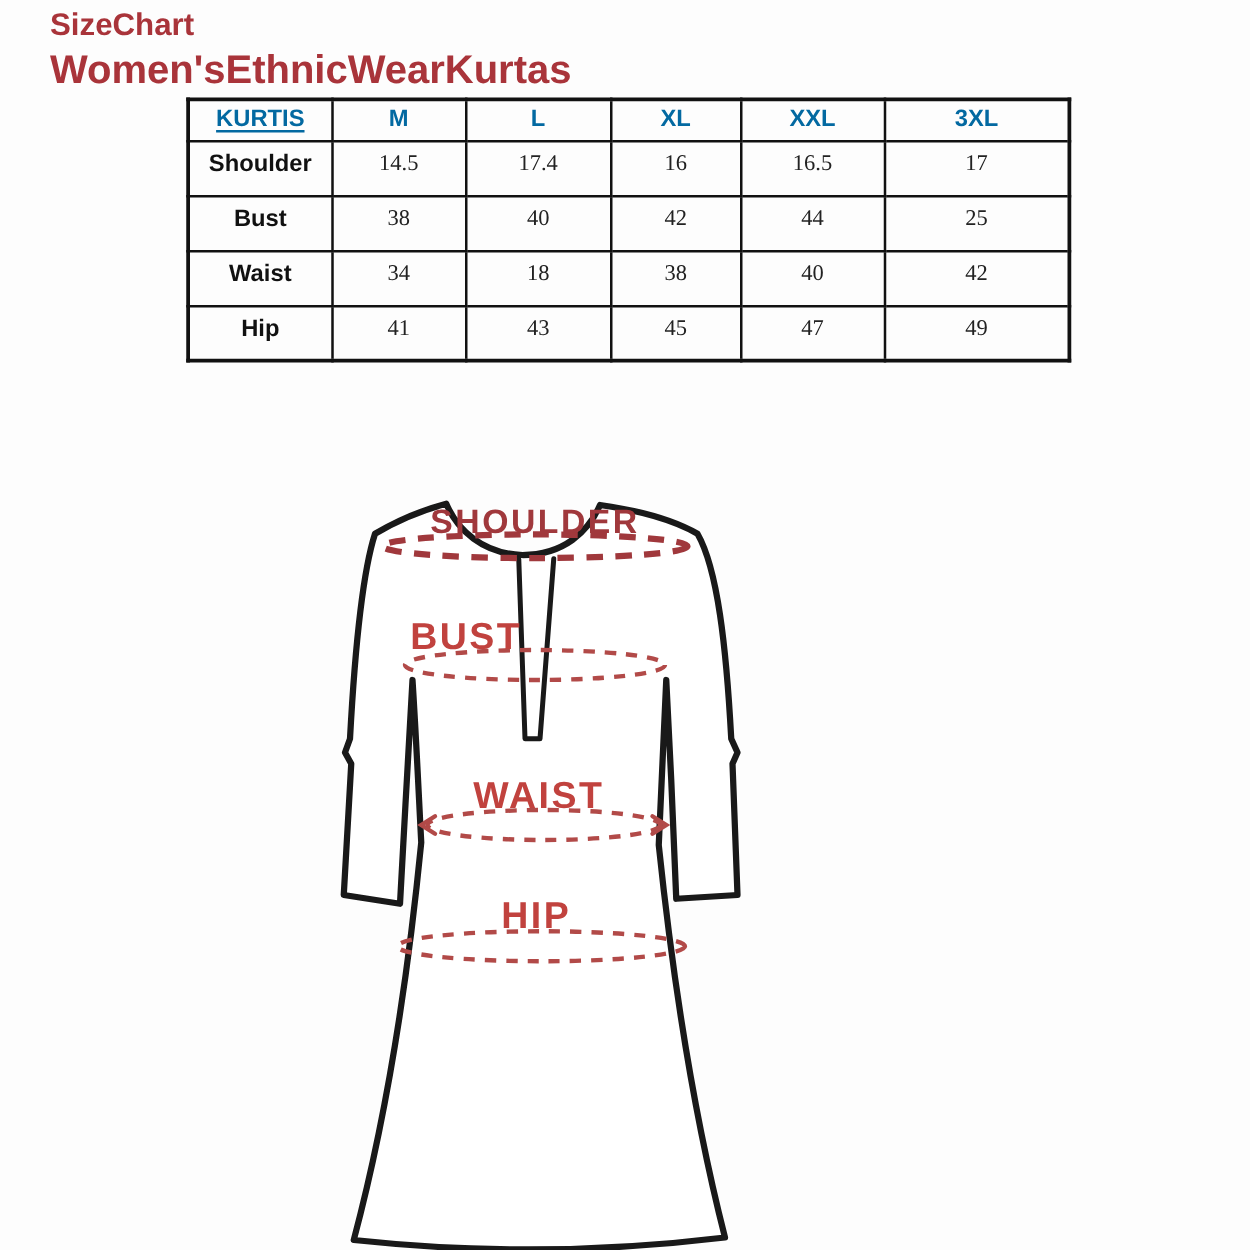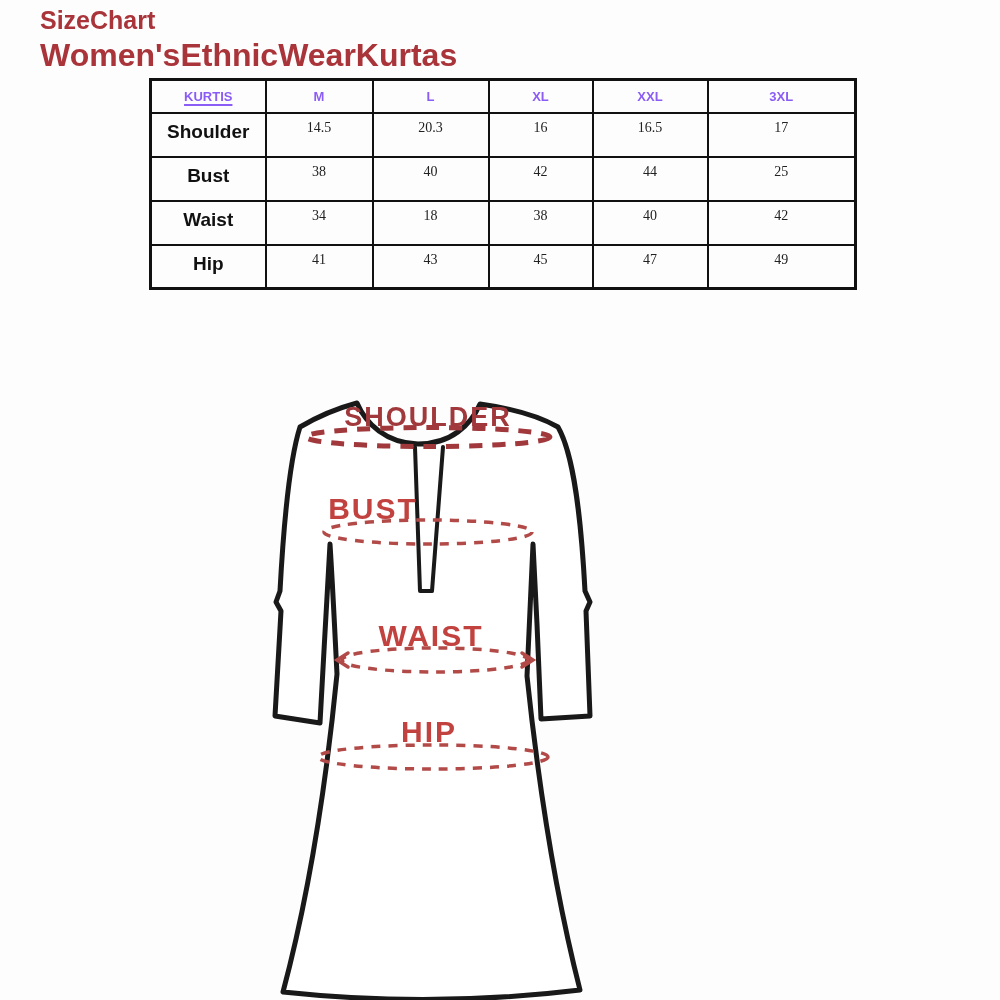--- a/index.html
+++ b/index.html
@@ -13,29 +13,29 @@
   table.size-table{
     position:absolute;left:149px;top:78px;width:705px;
     border-collapse:collapse;table-layout:fixed;
     border:3px solid var(--table-border);
   }
   .size-table th,.size-table td{
     border:2px solid var(--table-border);
     text-align:center;padding:0;
   }
   .size-table thead tr{height:33px;}
-  .size-table thead th{font-size:13px;font-weight:bold;color:#8b5cf6;vertical-align:middle;}
+  .size-table thead th{font-size:19px;font-weight:bold;color:#0369a1;vertical-align:middle;}
   .size-table thead th.corner span{text-decoration:underline;text-decoration-thickness:2px;text-underline-offset:3px;}
   .size-table tbody tr{height:44px;}
   .size-table tbody th{
     font-size:19px;font-weight:bold;color:#111;
     vertical-align:top;padding-top:7px;
   }
   .size-table tbody td{
-    font-family:"Liberation Serif",serif;font-size:14px;color:#222;
+    font-family:"Liberation Serif",serif;font-size:18px;color:#222;
     vertical-align:top;padding-top:6px;
   }
   svg.kurta-diagram{position:absolute;left:235px;top:395px;width:410px;height:605px;}
   .outline{fill:#ffffff;stroke:var(--outline);stroke-width:5;stroke-linejoin:round;stroke-linecap:round;}
   .placket{fill:none;stroke:var(--outline);stroke-width:4;stroke-linejoin:round;stroke-linecap:round;}
   .dash-primary{fill:none;stroke:var(--dash-primary);stroke-width:5;stroke-dasharray:13 10;}
   .dash-secondary{fill:none;stroke:var(--dash-secondary);stroke-width:3.5;stroke-dasharray:9 8;}
   .arrow{fill:none;stroke:var(--dash-secondary);stroke-width:3.5;stroke-linecap:round;}
   text.diagram-label{
     font-family:"Liberation Sans",sans-serif;font-weight:bold;
@@ -70,21 +70,21 @@
           <th>L</th>
           <th>XL</th>
           <th>XXL</th>
           <th>3XL</th>
         </tr>
       </thead>
     <tbody>
         <tr>
           <th>Shoulder</th>
           <td>14.5</td>
-          <td>20.3</td>
+          <td>17.4</td>
           <td>16</td>
           <td>16.5</td>
           <td>17</td>
         </tr>
         <tr>
           <th>Bust</th>
           <td>38</td>
           <td>40</td>
           <td>42</td>
           <td>44</td>

